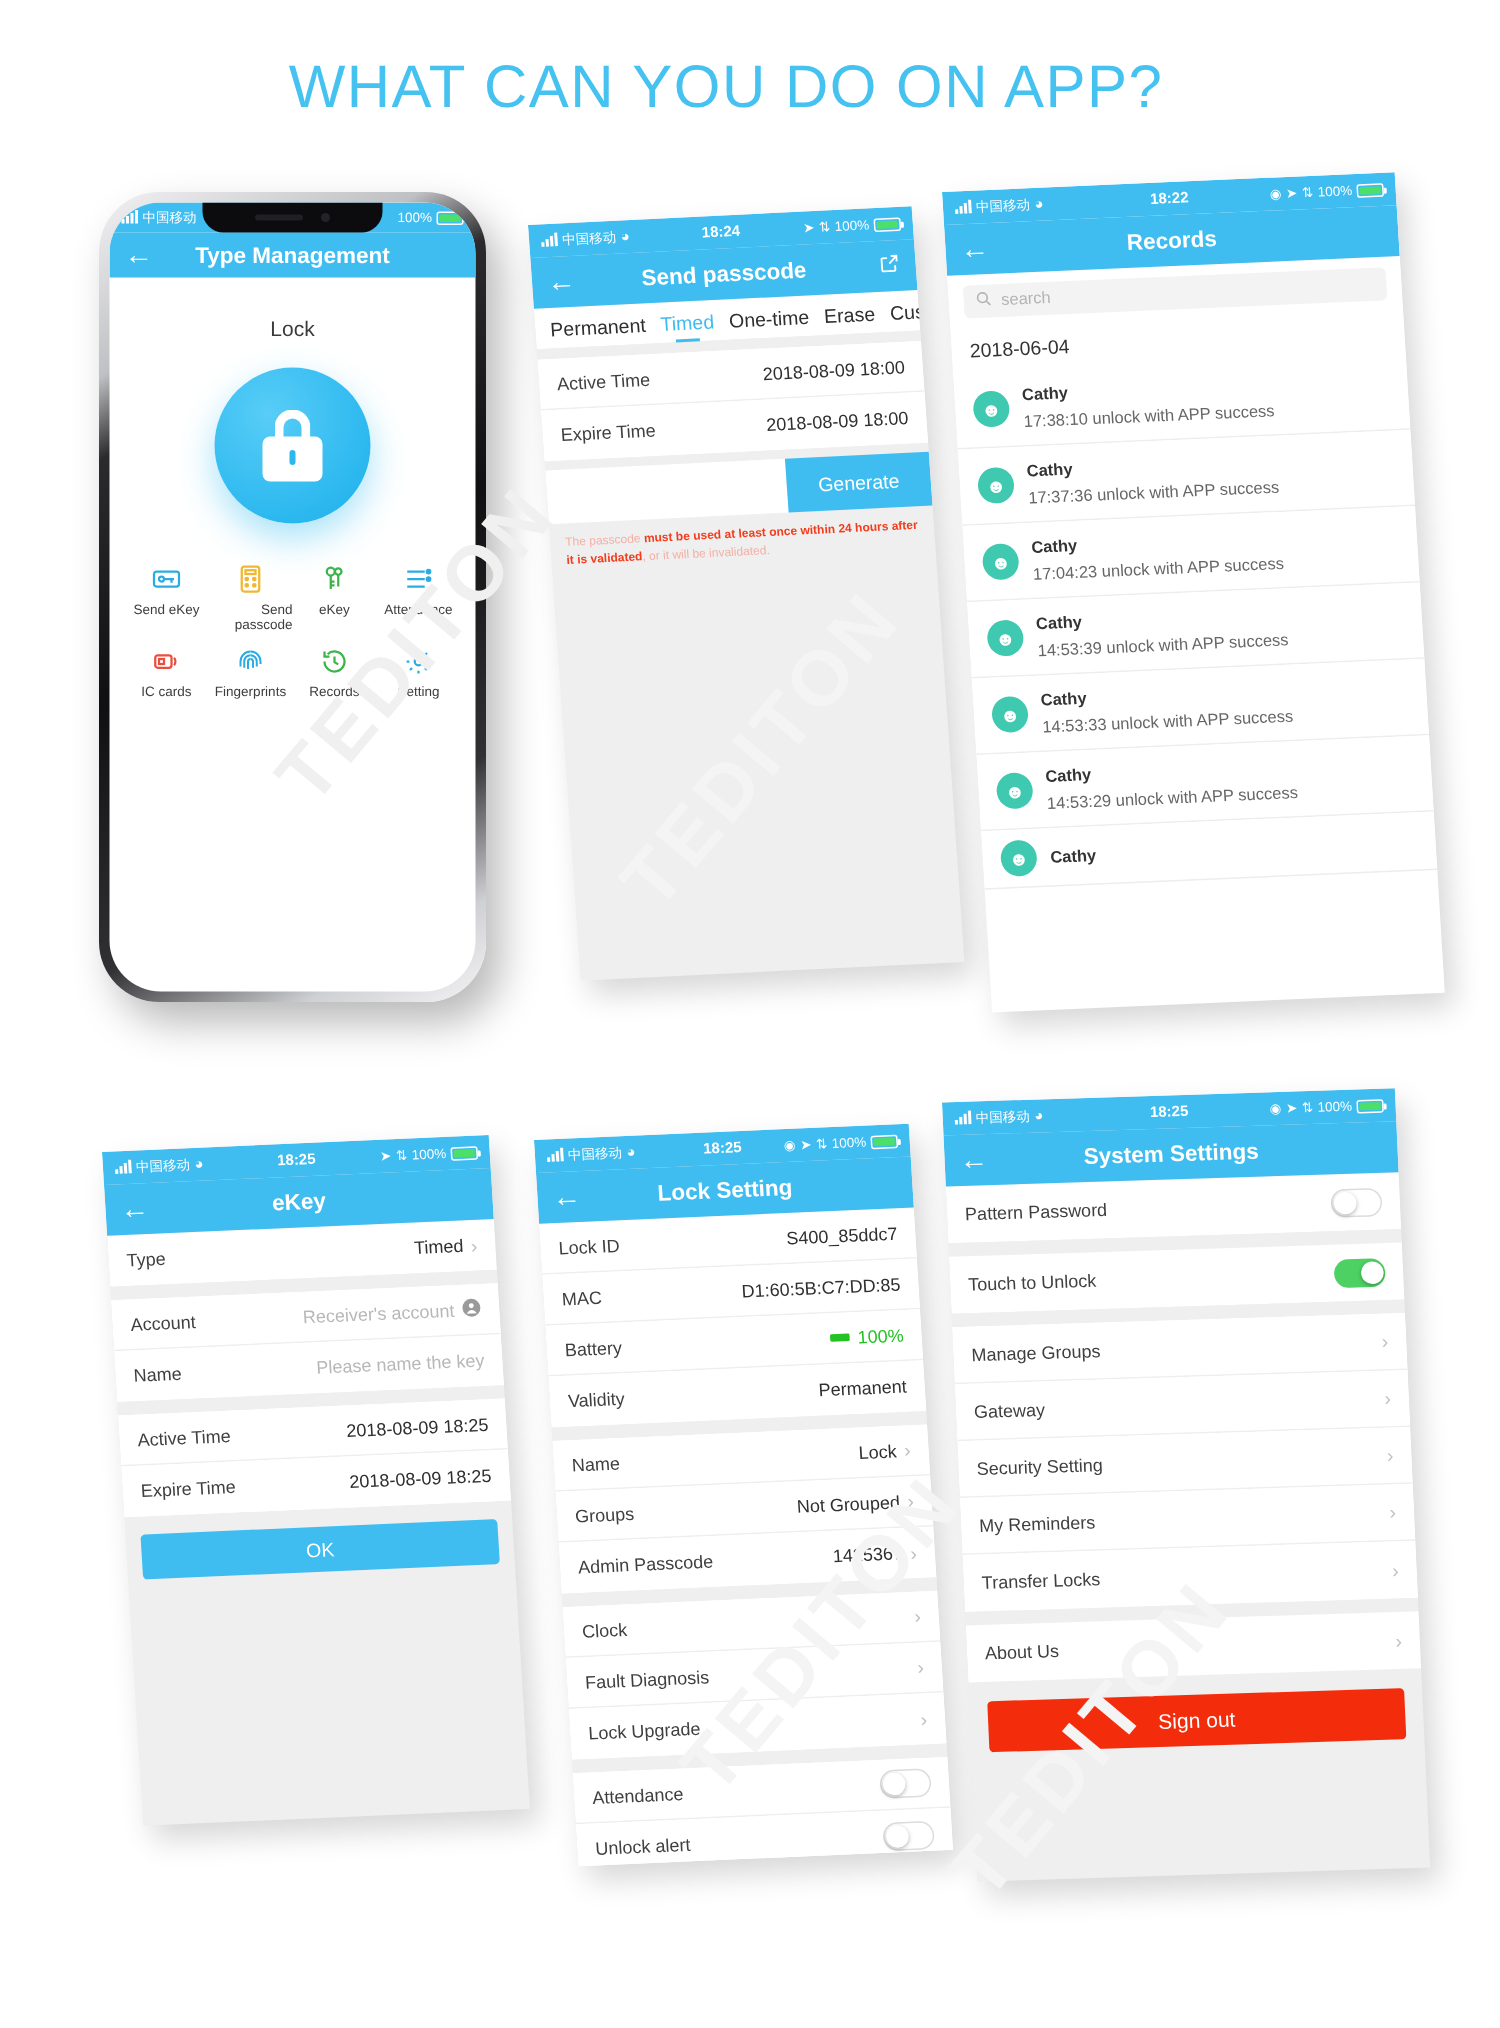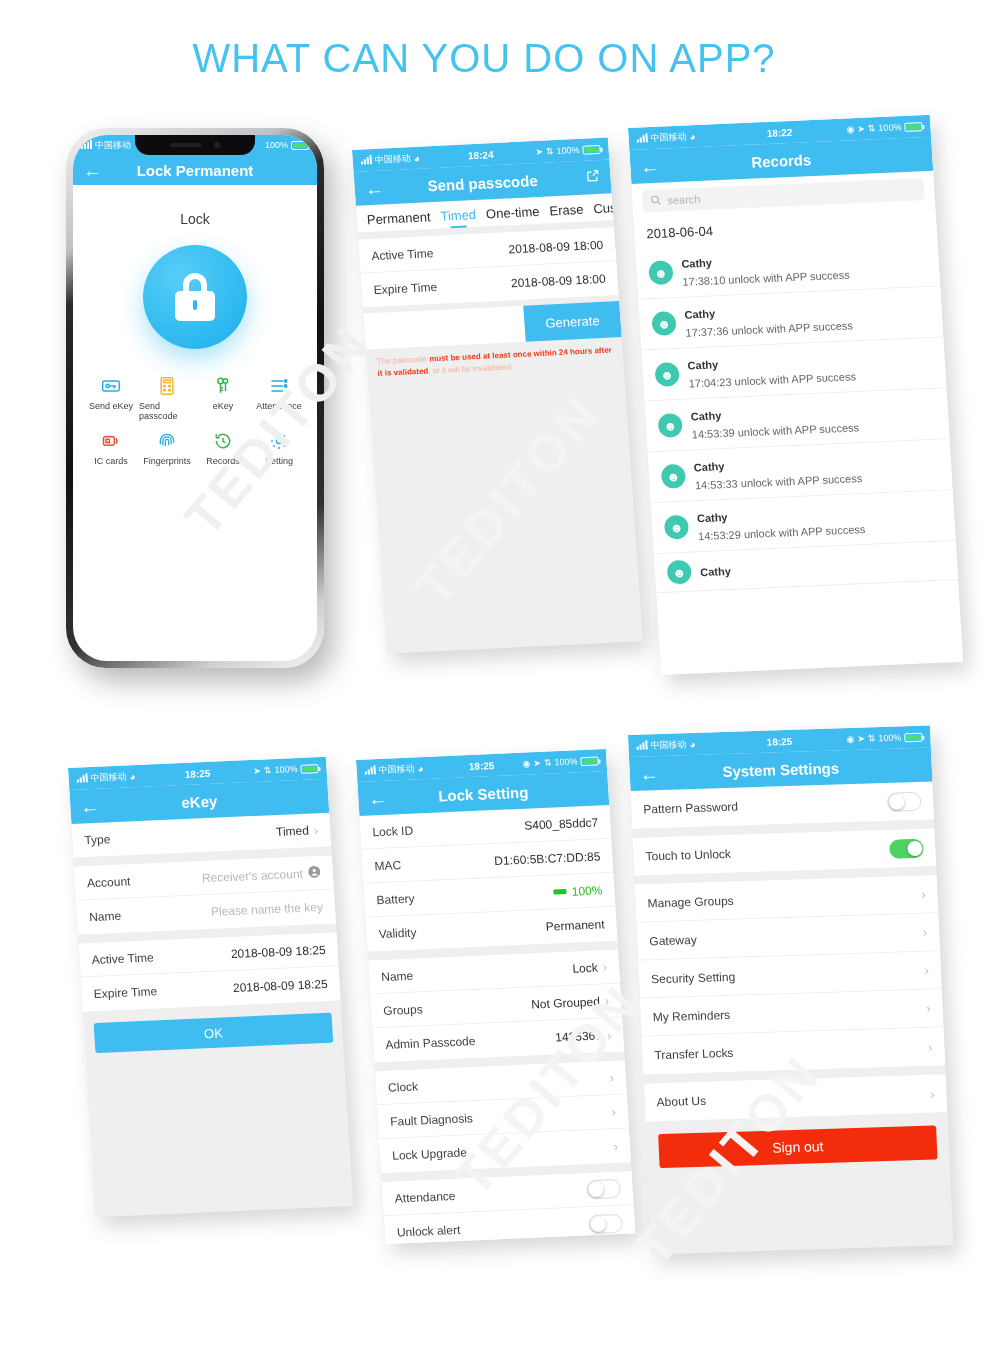--- a/index.html
+++ b/index.html
@@ -143,21 +143,21 @@
     position:absolute;bottom:11px;left:50%;transform:translateX(-50%);
     width:4px;height:10px;background:#2cb8ef;border-radius:2px;
   }
 
   .icon-grid{
     display:grid;grid-template-columns:repeat(4,1fr);
     row-gap:8px; padding: 26px 10px 0;
   }
   .ig-item{display:flex;flex-direction:column;align-items:center;gap:4px;cursor:pointer;}
   .ig-icon{width:22px;height:22px;display:flex;align-items:center;justify-content:center;font-size:18px;line-height:1;}
-  .ig-label{font-size:9px;color:#3d3d3d;text-align:left;line-height:1.15;}
+  .ig-label{font-size:9px;color:#3d3d3d;text-align:right;line-height:1.15;}
 
   
   .wm{
     position:absolute; color:#f0f0f0; font-size:52px; font-weight:700;
     letter-spacing:4px; pointer-events:none; user-select:none; z-index:1;
   }
   .wm2{ color:#f4f4f4; }
 
   
   .searchbar{
@@ -225,21 +225,21 @@
         <span class="sb-right">
           <span>100%</span>
           <span class="sb-batt">
               <i></i>
             </span>
         </span>
       </div>
 
       <div class="ph-nav">
         <span class="nav-back">←</span>
-        <span class="nav-title">Lock Permanent</span>
+        <span class="nav-title">Type Management</span>
       </div>
 
       <div class="lock-title">Lock</div>
 
       <div class="lock-circle">
         <div class="lock-glyph">
           <span class="shackle"></span>
             <span class="bodyb"></span>
             <span class="kh"></span>
         </div>

